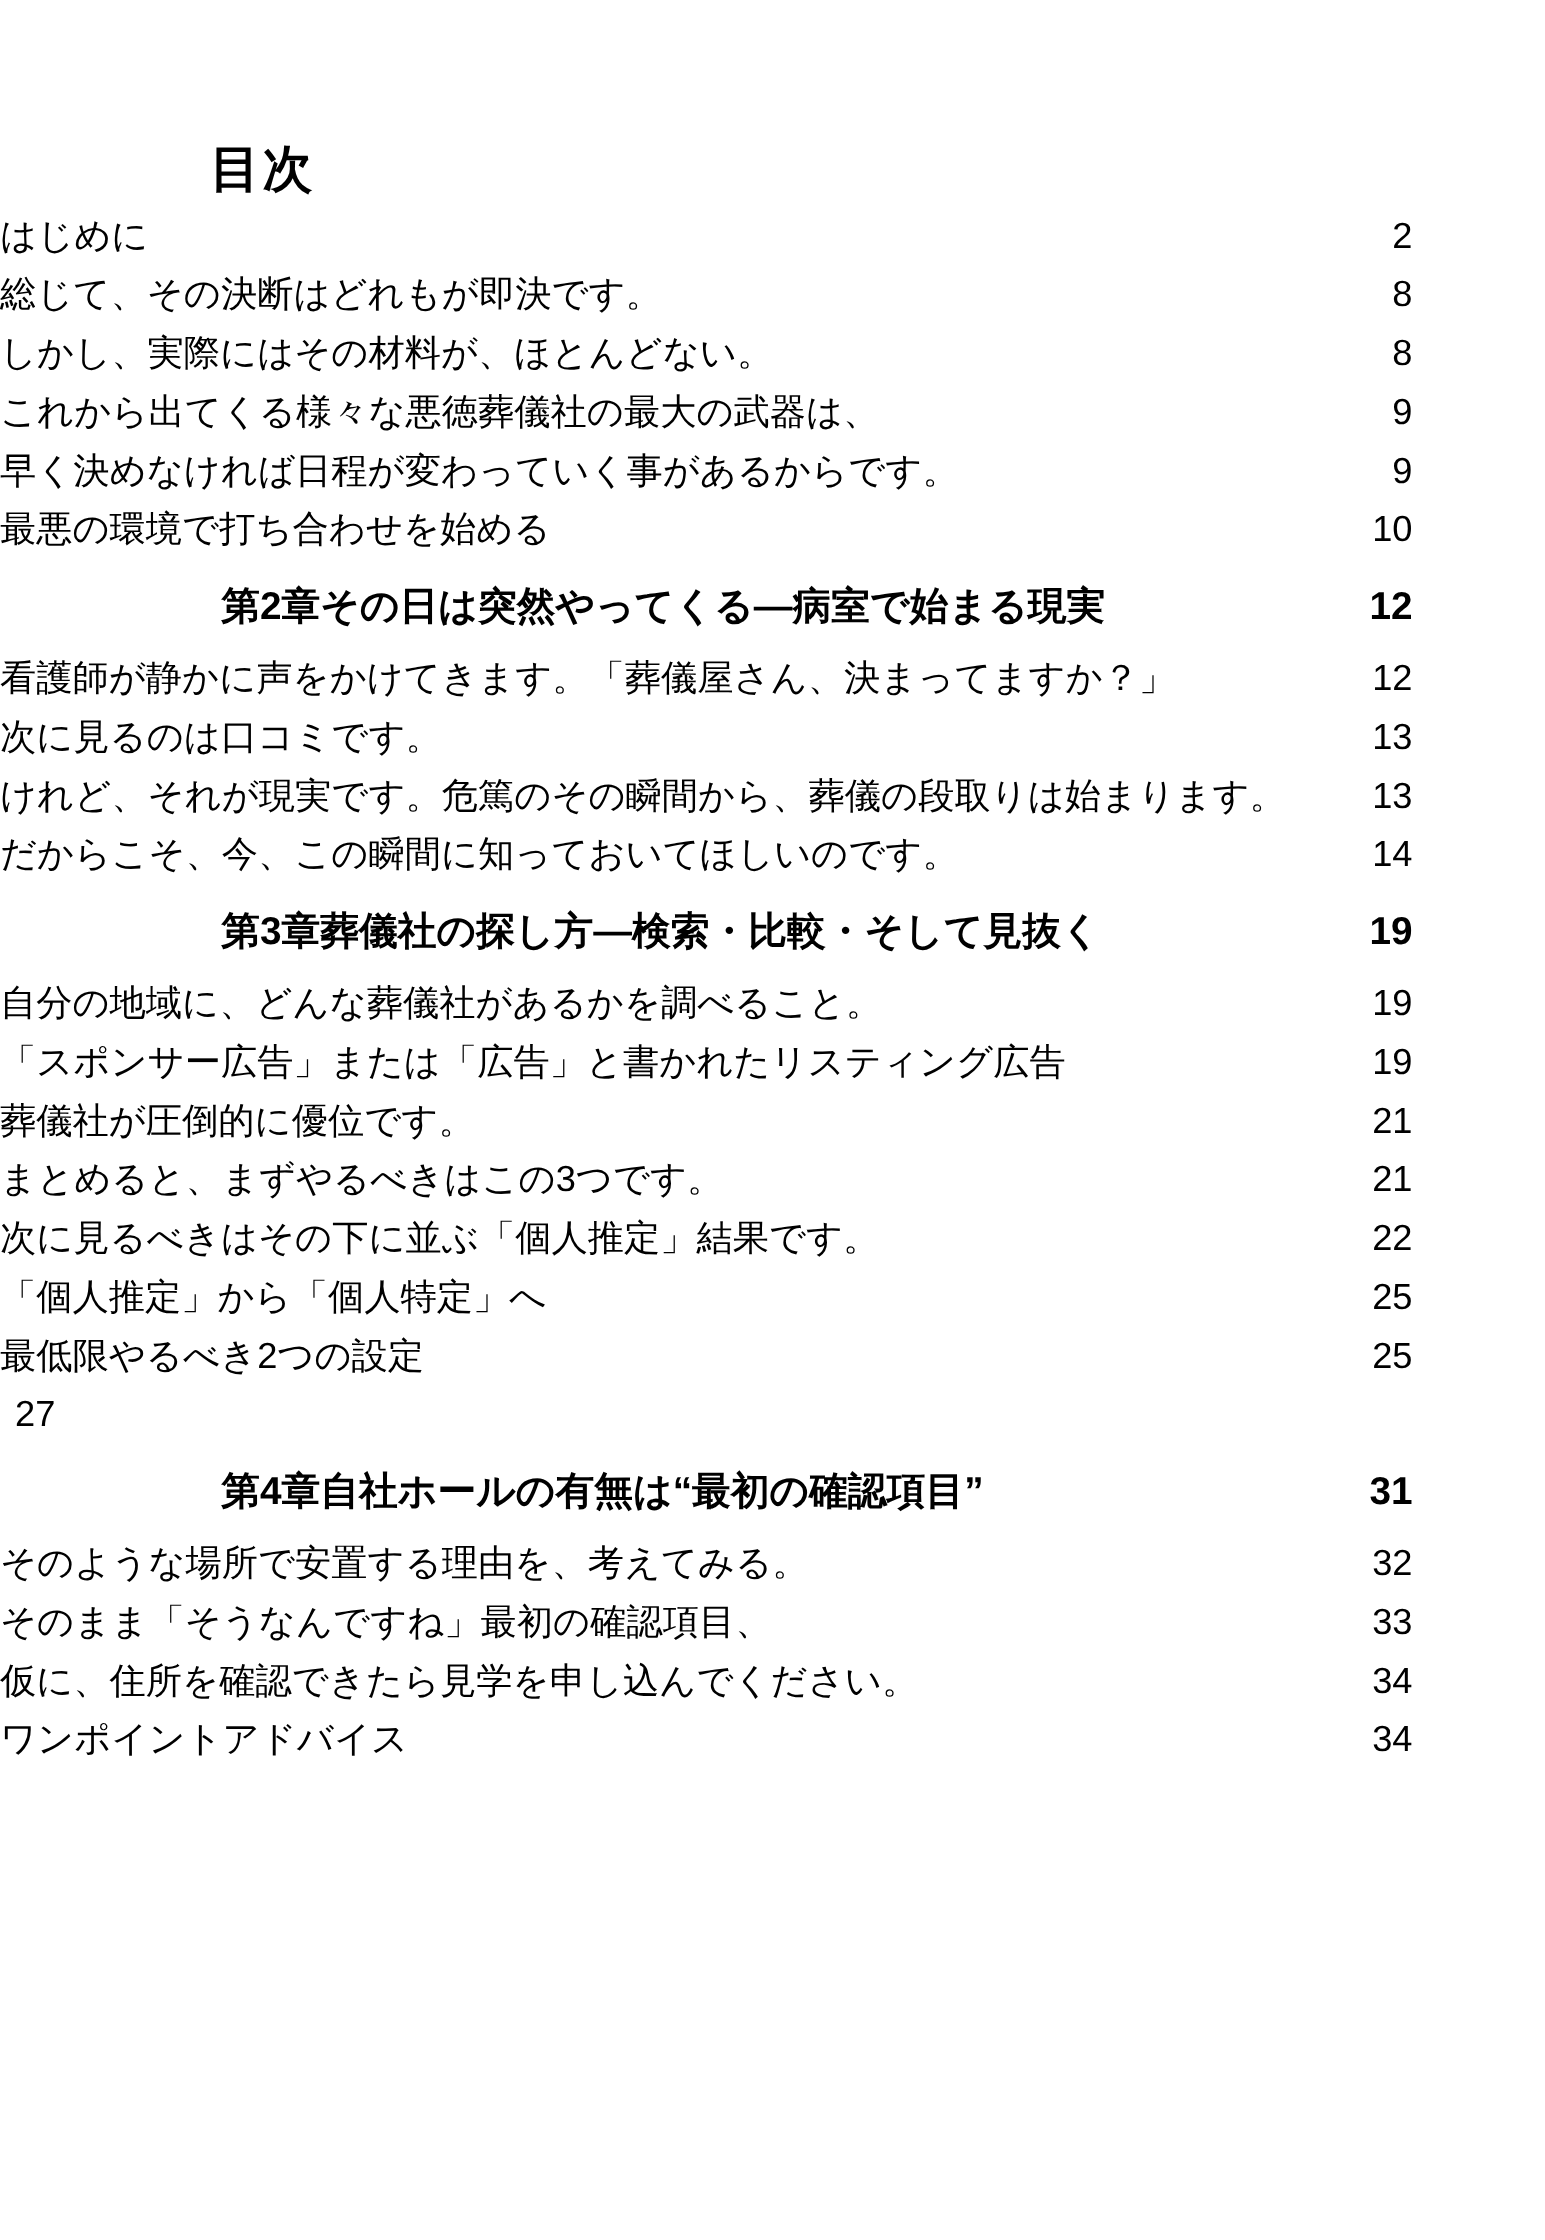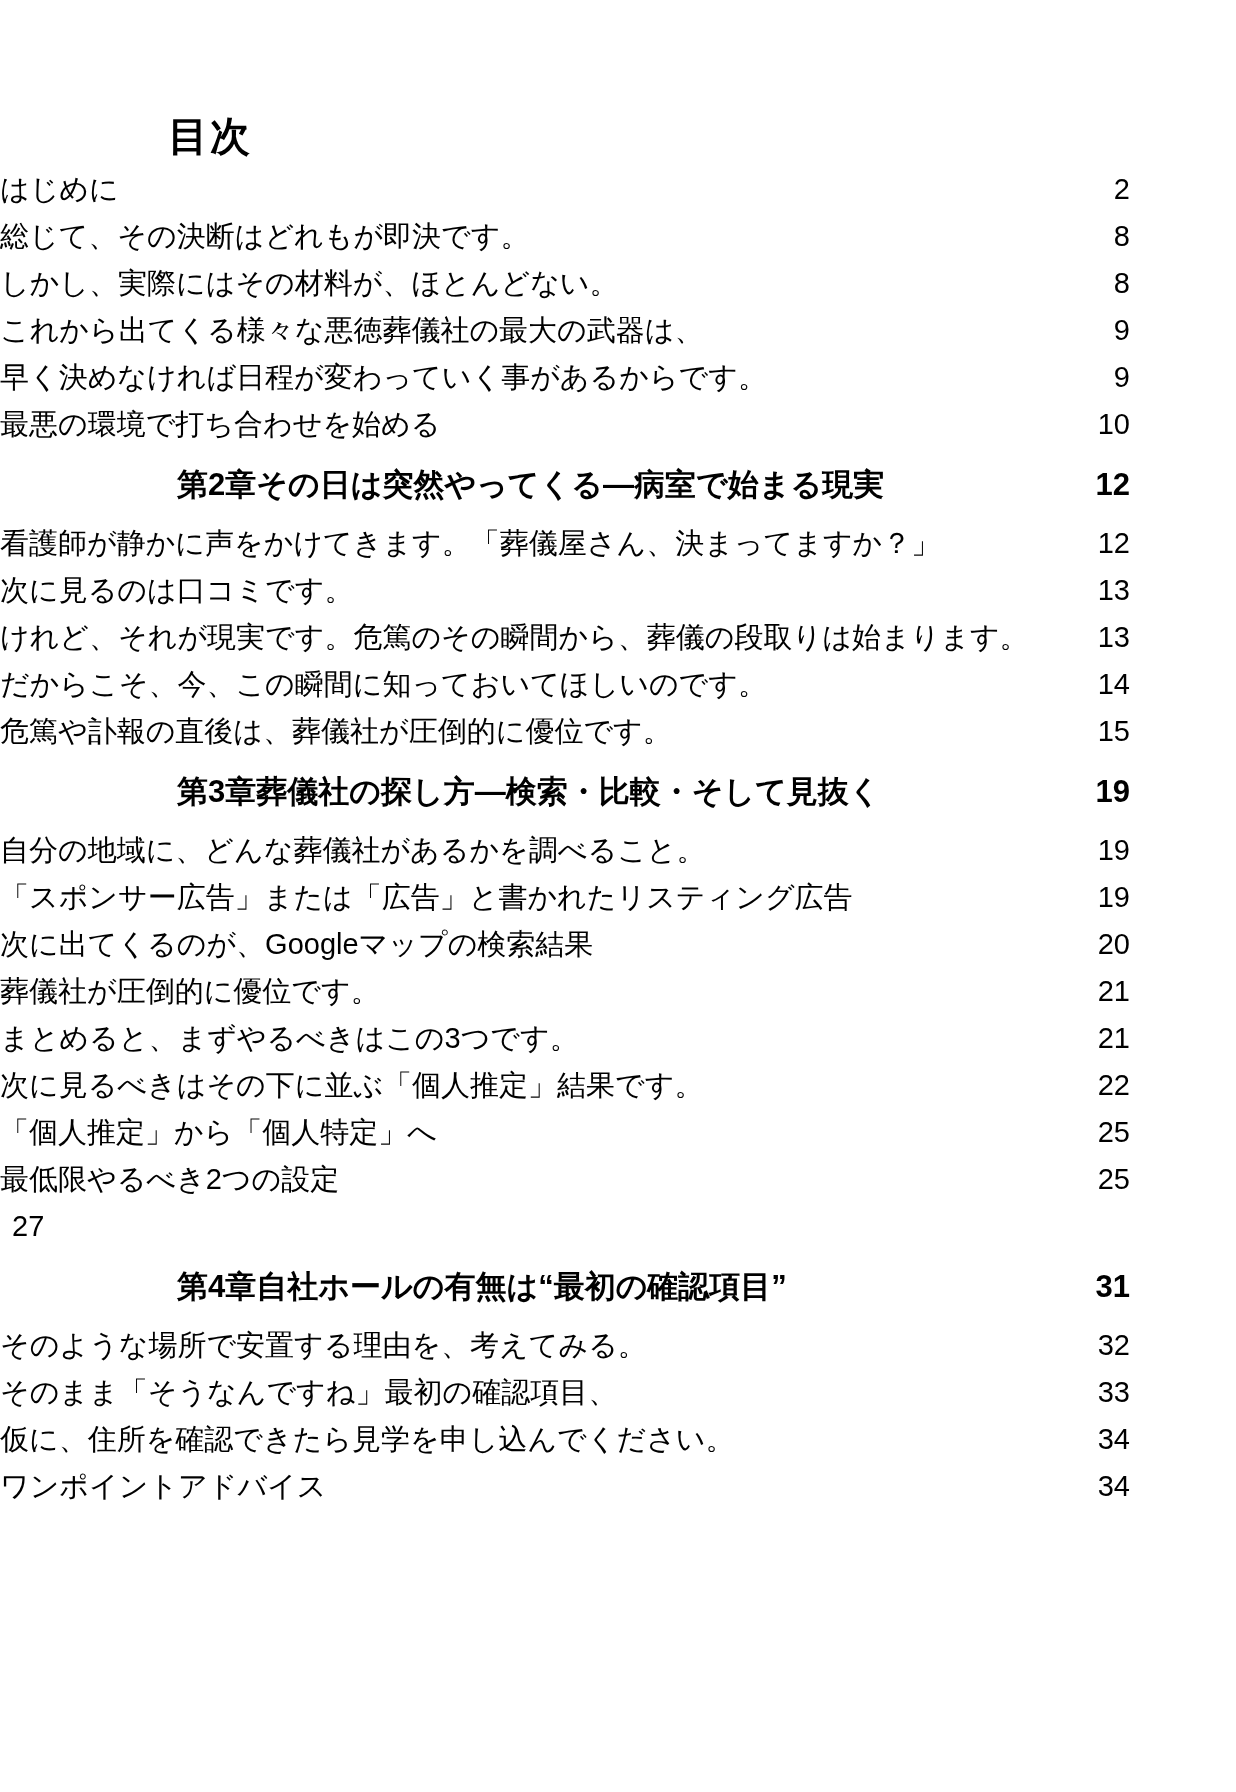--- a/index.html
+++ b/index.html
@@ -109,44 +109,36 @@
   <div class="toc-row entry">
     <span class="toc-label">けれど、それが現実です。危篤のその瞬間から、葬儀の段取りは始まります。</span>
     <span class="toc-page">13</span>
   </div>
 
   <div class="toc-row entry">
     <span class="toc-label">だからこそ、今、この瞬間に知っておいてほしいのです。</span>
     <span class="toc-page">14</span>
   </div>
 
-  <div class="toc-row entry">
-    <span class="toc-label">危篤や訃報の直後は、葬儀社が圧倒的に優位です。</span>
-    <span class="toc-page">15</span>
-  </div>
 
   <div class="toc-row chapter">
     <span class="toc-label">第3章葬儀社の探し方—検索・比較・そして見抜く</span>
     <span class="toc-page">19</span>
   </div>
 
   <div class="toc-row entry">
     <span class="toc-label">自分の地域に、どんな葬儀社があるかを調べること。</span>
     <span class="toc-page">19</span>
   </div>
 
   <div class="toc-row entry">
     <span class="toc-label">「スポンサー広告」または「広告」と書かれたリスティング広告</span>
     <span class="toc-page">19</span>
   </div>
 
-  <div class="toc-row entry">
-    <span class="toc-label">次に出てくるのが、Googleマップの検索結果</span>
-    <span class="toc-page">20</span>
-  </div>
 
   <div class="toc-row entry">
     <span class="toc-label">葬儀社が圧倒的に優位です。</span>
     <span class="toc-page">21</span>
   </div>
 
   <div class="toc-row entry">
     <span class="toc-label">まとめると、まずやるべきはこの3つです。</span>
     <span class="toc-page">21</span>
   </div>

